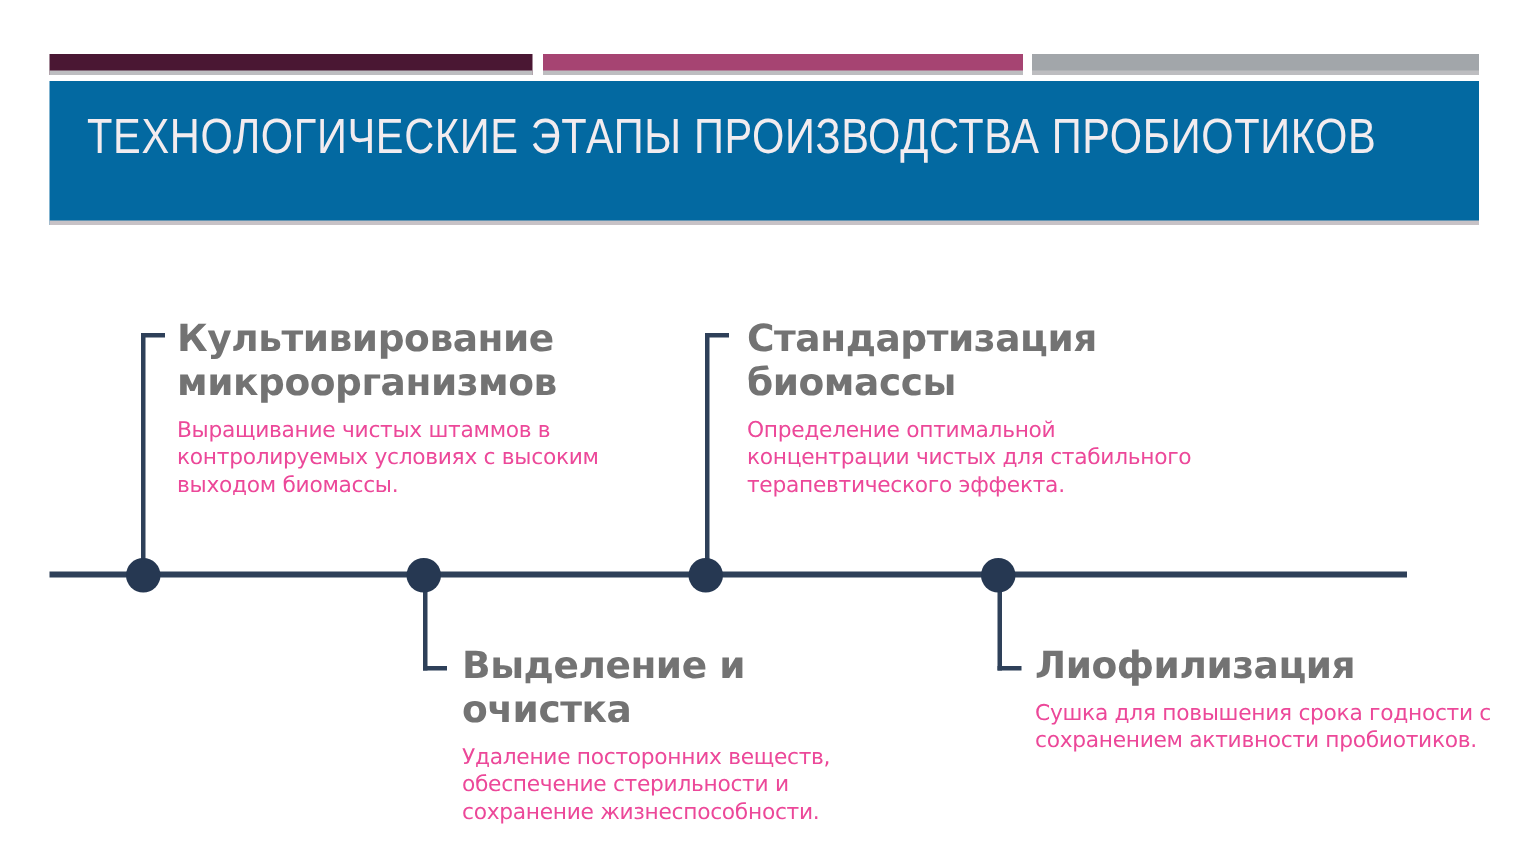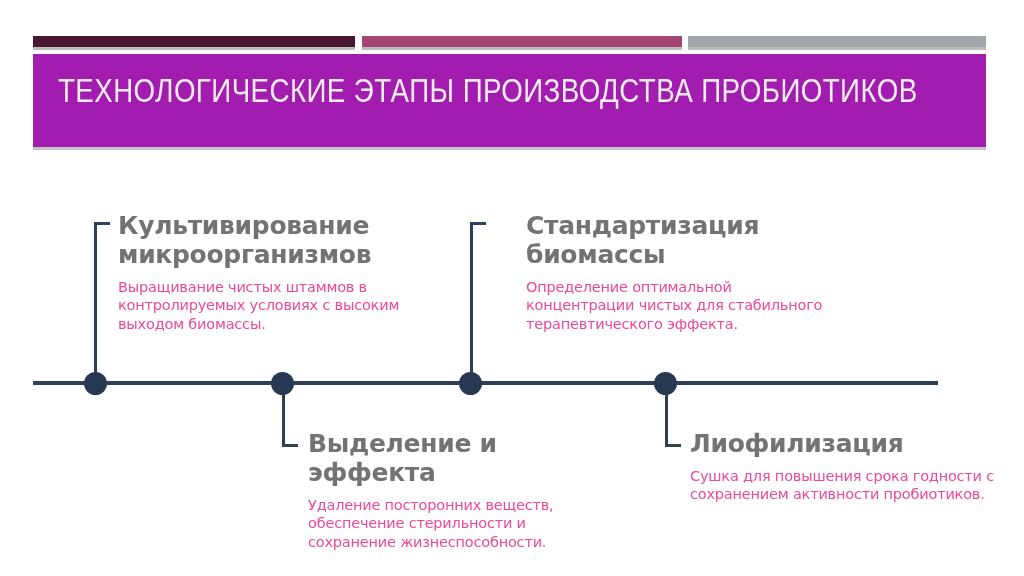--- a/index.html
+++ b/index.html
@@ -27,21 +27,21 @@
   .bar2 { left: 362px; width: 320px; background: #a64472; }
   .bar3 { left: 688px; width: 298px; background: #a2a6aa; }
 
   
   .title-banner {
     position: absolute;
     left: 33px;
     top: 54px;
     width: 953px;
     height: 96px;
-    background: #a21caf;
+    background: #0369a1;
     border-bottom: 3px solid #c7c2c6;
     box-sizing: border-box;
   }
   .title-text {
     position: absolute;
     left: 25px;
     top: 18px;
     font-family: "Liberation Sans", sans-serif;
     font-size: 33px;
     font-weight: 400;
@@ -113,21 +113,21 @@
     margin-top: 9px;
     font-family: "DejaVu Sans", sans-serif;
     font-size: 14.5px;
     line-height: 1.26;
     color: #ec4899;
     white-space: pre-line;
     letter-spacing: -0.2px;
   }
   .stage1 { left: 118px; top: 211px; width: 340px; }
   .stage2 { left: 308px; top: 429px; width: 310px; }
-  .stage3 { left: 526px; top: 211px; width: 350px; }
+  .stage3 { left: 498px; top: 211px; width: 350px; }
   .stage4 { left: 690px; top: 429px; width: 345px; }
 </style>
 </head>
 <body>
 
 <div class="slide">
 
   <div class="accent-bar bar1"></div>
   <div class="accent-bar bar2"></div>
   <div class="accent-bar bar3"></div>
@@ -150,21 +150,21 @@
 
   <div class="stage stage1">
     <div class="stage-title">Культивирование
 микроорганизмов</div>
     <div class="stage-desc">Выращивание чистых штаммов в
 контролируемых условиях с высоким
 выходом биомассы.</div>
   </div>
 
   <div class="stage stage2">
-    <div class="stage-title">Выделение и эффекта</div>
+    <div class="stage-title">Выделение и очистка</div>
     <div class="stage-desc">Удаление посторонних веществ,
 обеспечение стерильности и
 сохранение жизнеспособности.</div>
   </div>
 
   <div class="stage stage3">
     <div class="stage-title">Стандартизация
 биомассы</div>
     <div class="stage-desc">Определение оптимальной
 концентрации чистых для стабильного

